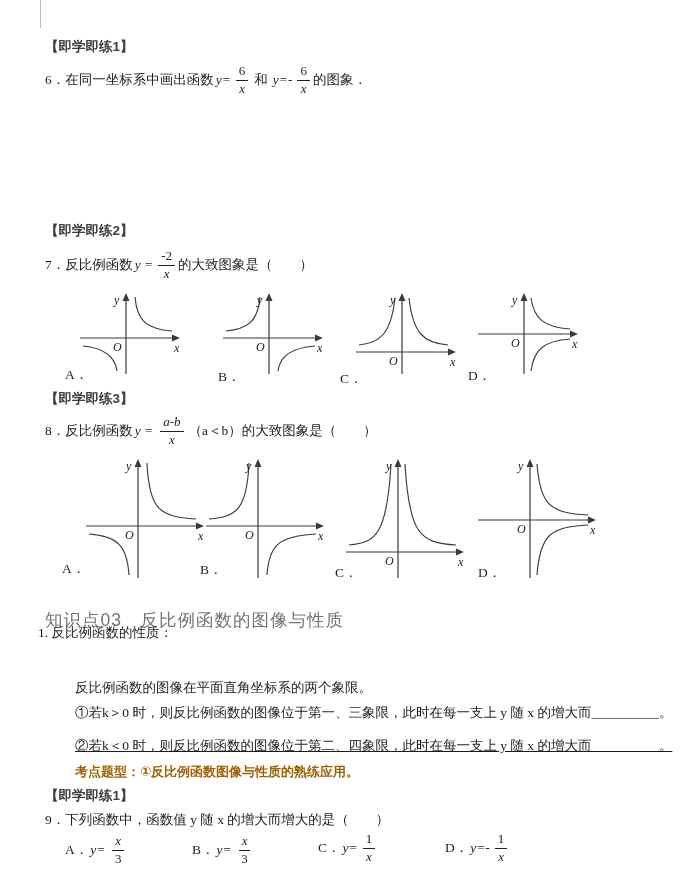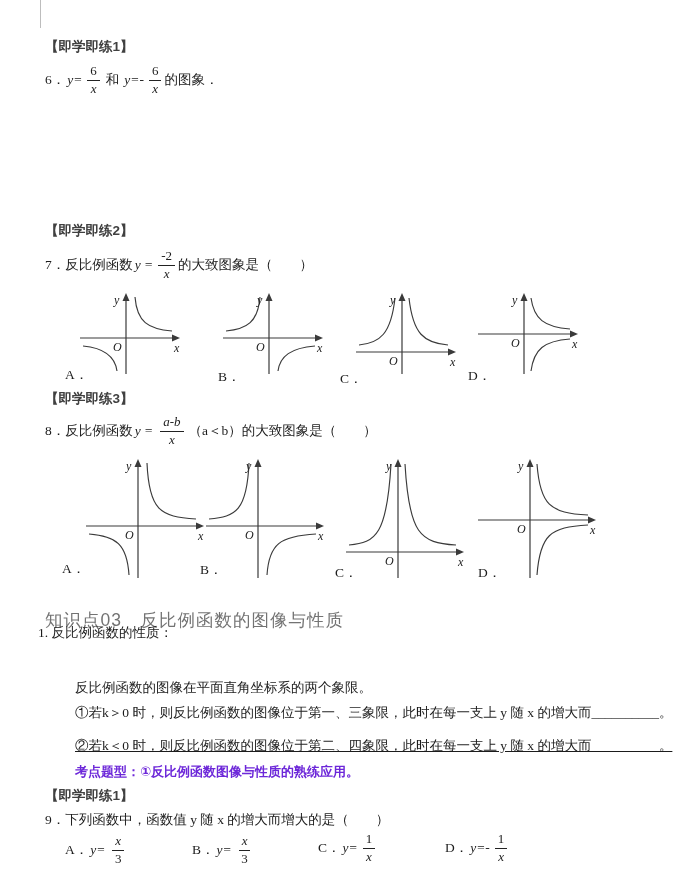--- a/index.html
+++ b/index.html
@@ -10,39 +10,40 @@
        color:#404040;font-size:13.5px;}
   .t{font-size:13.5px;line-height:1.5;}
   .row{display:flex;align-items:center;white-space:nowrap;}
   .frac{display:inline-block;text-align:center;line-height:1.1;vertical-align:middle;
         margin:0 3px;font-size:13px;}
   .frac .fn{display:block;border-bottom:1px solid #222;padding:0 3px 1px 3px;}
   .frac .fd{display:block;padding-top:1px;}
   .mi{font-style:italic;margin:0 2px;}
   .title{font-family:"Liberation Sans","DejaVu Sans",sans-serif;font-weight:normal;
          color:#737373;font-size:17.5px;letter-spacing:1px;}
-  .redline{color:#6d28d9;font-weight:bold;font-size:13px;
+  .redline{color:#a16207;font-weight:bold;font-size:13px;
            font-family:"Liberation Sans","DejaVu Sans",sans-serif;}
   .graph{position:absolute;}
   .graph.s{width:112px;height:88px;}
   .graph.l{width:128px;height:128px;}
   .optlab{font-size:13.5px;}
   svg text{font-family:"Liberation Serif","DejaVu Serif",serif;font-style:italic;
            font-size:12px;fill:#222;}
   .artifact{background:#bdbdbd;}
 </style>
 </head>
 <body>
 
 <div class="abs artifact" style="left:40px;top:0;width:1px;height:28px;"></div>
 
 <div class="abs hdr" style="left:45px;top:38px;">【即学即练1】</div>
 
 <div class="abs row t" style="left:45px;top:60px;height:40px;">
   <span>6．</span>
+  <span>在同一坐标系中画出函数</span>
   <span class="mi">y=</span>
   <span class="frac">
     <span class="fn">6</span>
     <span class="fd mi">x</span>
   </span>
   <span style="margin:0 3px;">和</span>
   <span class="mi">y=-</span>
   <span class="frac">
     <span class="fn">6</span>
     <span class="fd mi">x</span>

